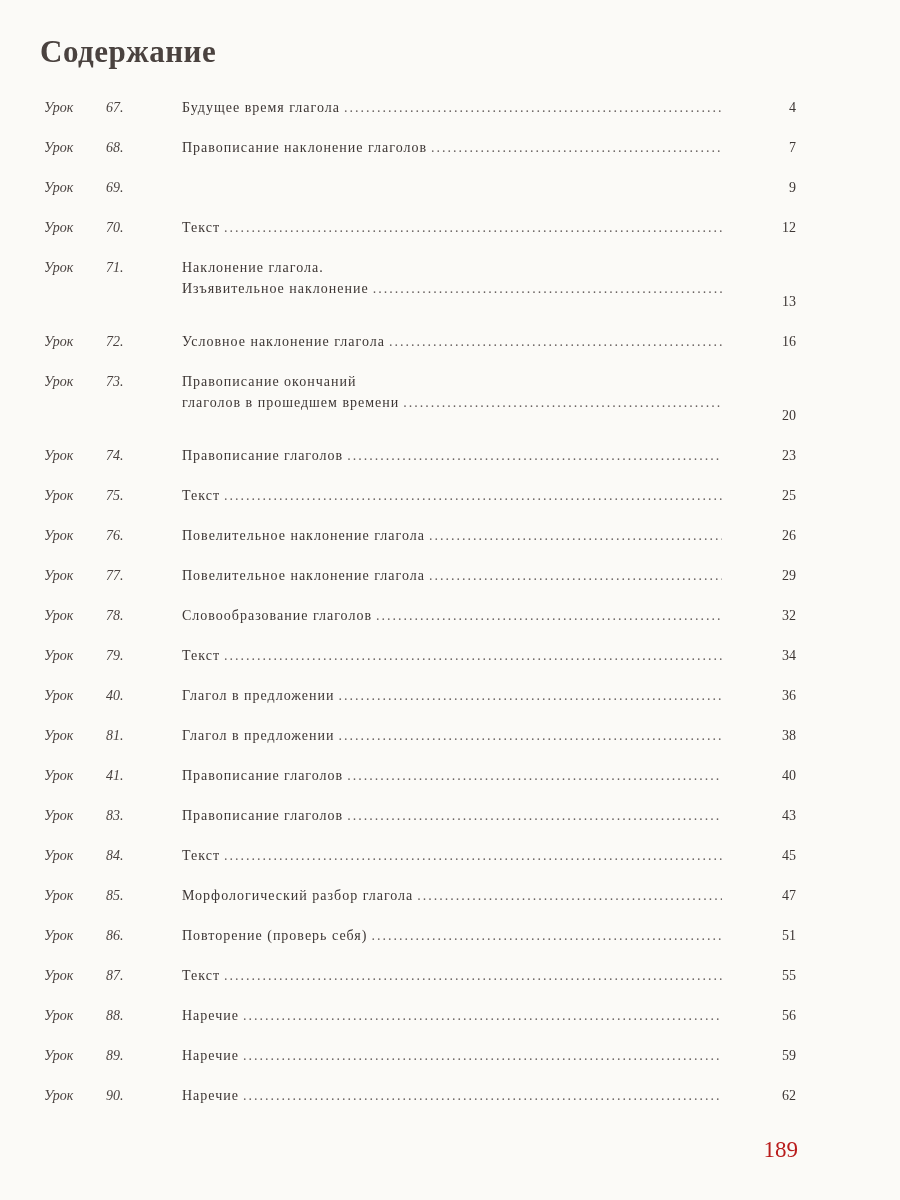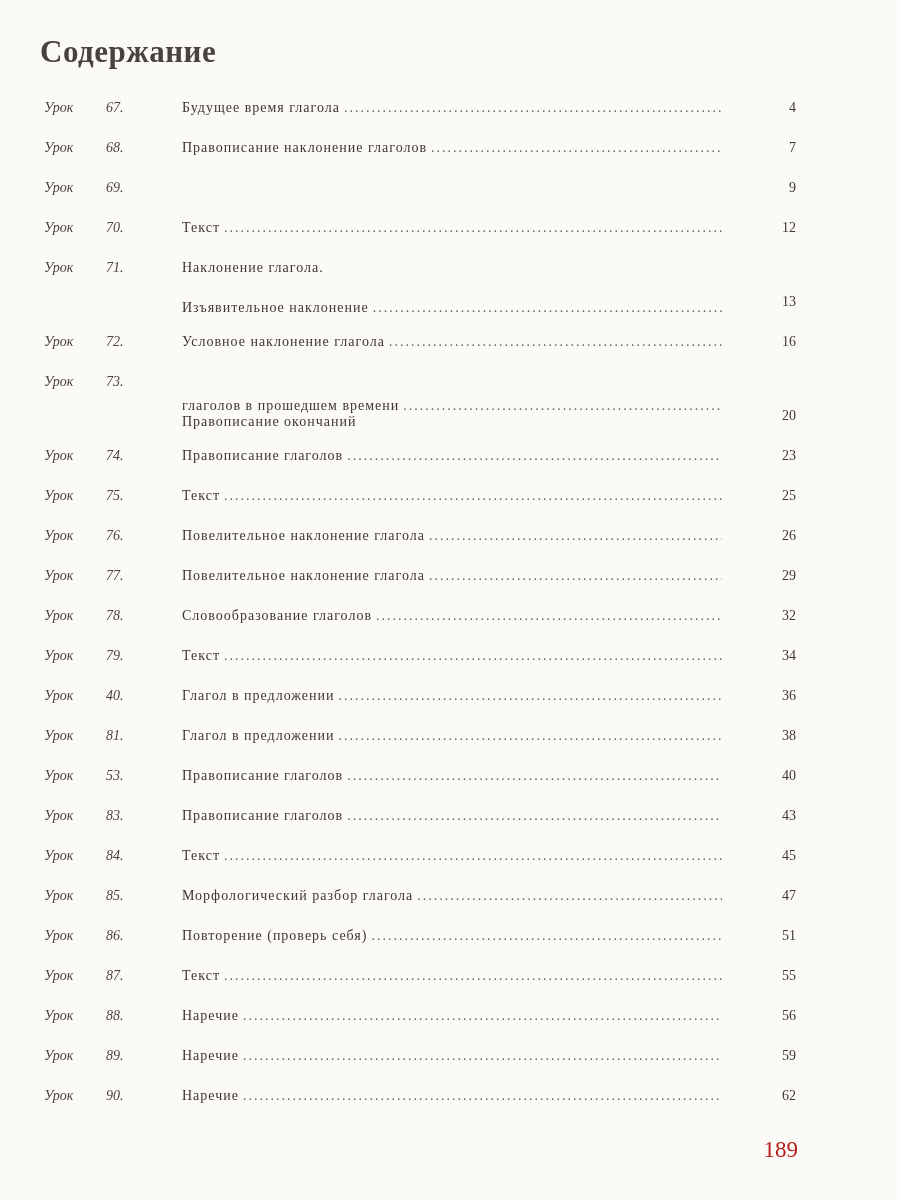--- a/index.html
+++ b/index.html
@@ -21,21 +21,21 @@
     .row { position: relative; height: 40px; font-size: 14px; }
     .row.two { height: 74px; }
     .lesson {
       position: absolute; left: 0; top: 0; font-style: italic; color: #4a4341;
     }
     .lesson .num { position: absolute; left: 62px; white-space: nowrap; }
     .title-text { position: absolute; left: 138px; top: 0; width: 540px; letter-spacing: 1px; }
     .line { display: flex; align-items: baseline; white-space: nowrap; }
     .line .dots { flex: 1; overflow: hidden; margin-left: 4px; letter-spacing: 2px; color: #6a6361; }
     .line .dots::after { content: "..............................................................................................."; }
-    .line2 { margin-top: 24px; justify-content: space-between; }
+    .line2 { margin-top: 5px; justify-content: space-between; }
     .page { position: absolute; right: 8px; top: 0; text-align: right; }
     .row.two .page { top: 34px; }
     .pagenum { position: absolute; right: 102px; top: 1137px; font-size: 23px; color: #b91c1c; }
   </style>
 </head>
 <body>
 
 <div class="title">Содержание</div>
 
 <div class="toc" id="toc">
@@ -92,27 +92,27 @@
         <div class="line">
           <span>Условное наклонение глагола</span>
           <span class="dots"></span>
         </div>
       </div>
       <div class="page">16</div>
     </div>
     <div class="row two">
       <div class="lesson"><span>Урок</span><span class="num">73.</span></div>
       <div class="title-text">
+        <div class="line">
+          <span>Правописание окончаний</span>
+        </div>
         <div class="line line2">
           <span>глаголов в прошедшем времени</span>
           <span class="dots"></span>
         </div>
-        <div class="line">
-          <span>Правописание окончаний</span>
-        </div>
       </div>
       <div class="page">20</div>
     </div>
     <div class="row">
       <div class="lesson"><span>Урок</span><span class="num">74.</span></div>
       <div class="title-text">
         <div class="line">
           <span>Правописание глаголов</span>
           <span class="dots"></span>
         </div>
@@ -183,21 +183,21 @@
       <div class="lesson"><span>Урок</span><span class="num">81.</span></div>
       <div class="title-text">
         <div class="line">
           <span>Глагол в предложении</span>
           <span class="dots"></span>
         </div>
       </div>
       <div class="page">38</div>
     </div>
     <div class="row">
-      <div class="lesson"><span>Урок</span><span class="num">53.</span></div>
+      <div class="lesson"><span>Урок</span><span class="num">41.</span></div>
       <div class="title-text">
         <div class="line">
           <span>Правописание глаголов</span>
           <span class="dots"></span>
         </div>
       </div>
       <div class="page">40</div>
     </div>
     <div class="row">
       <div class="lesson"><span>Урок</span><span class="num">83.</span></div>

